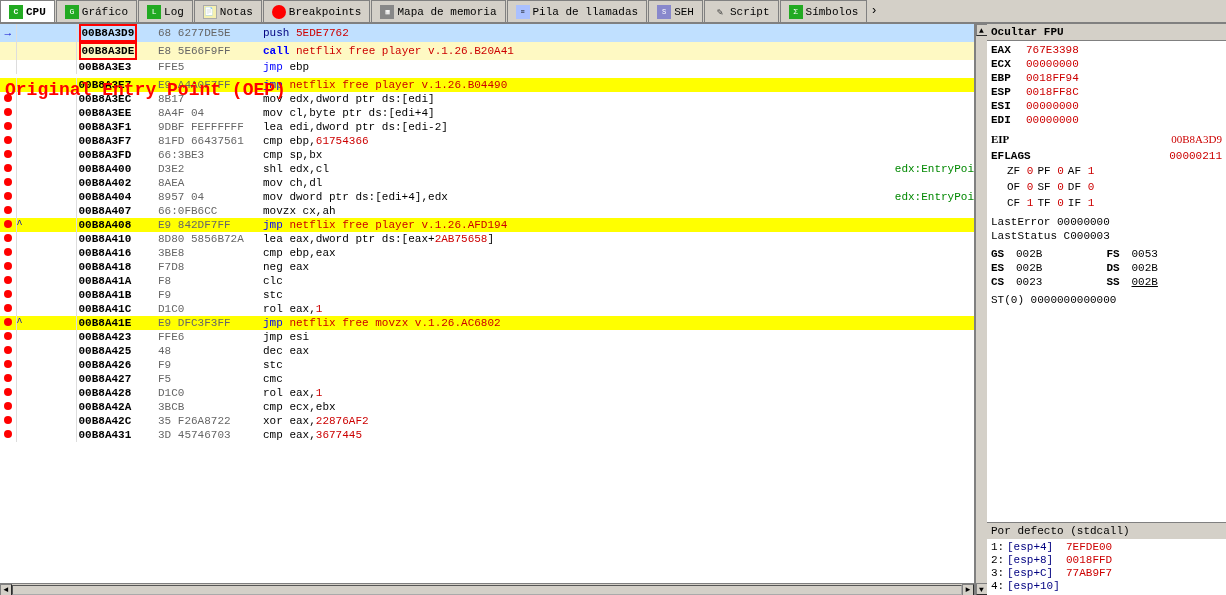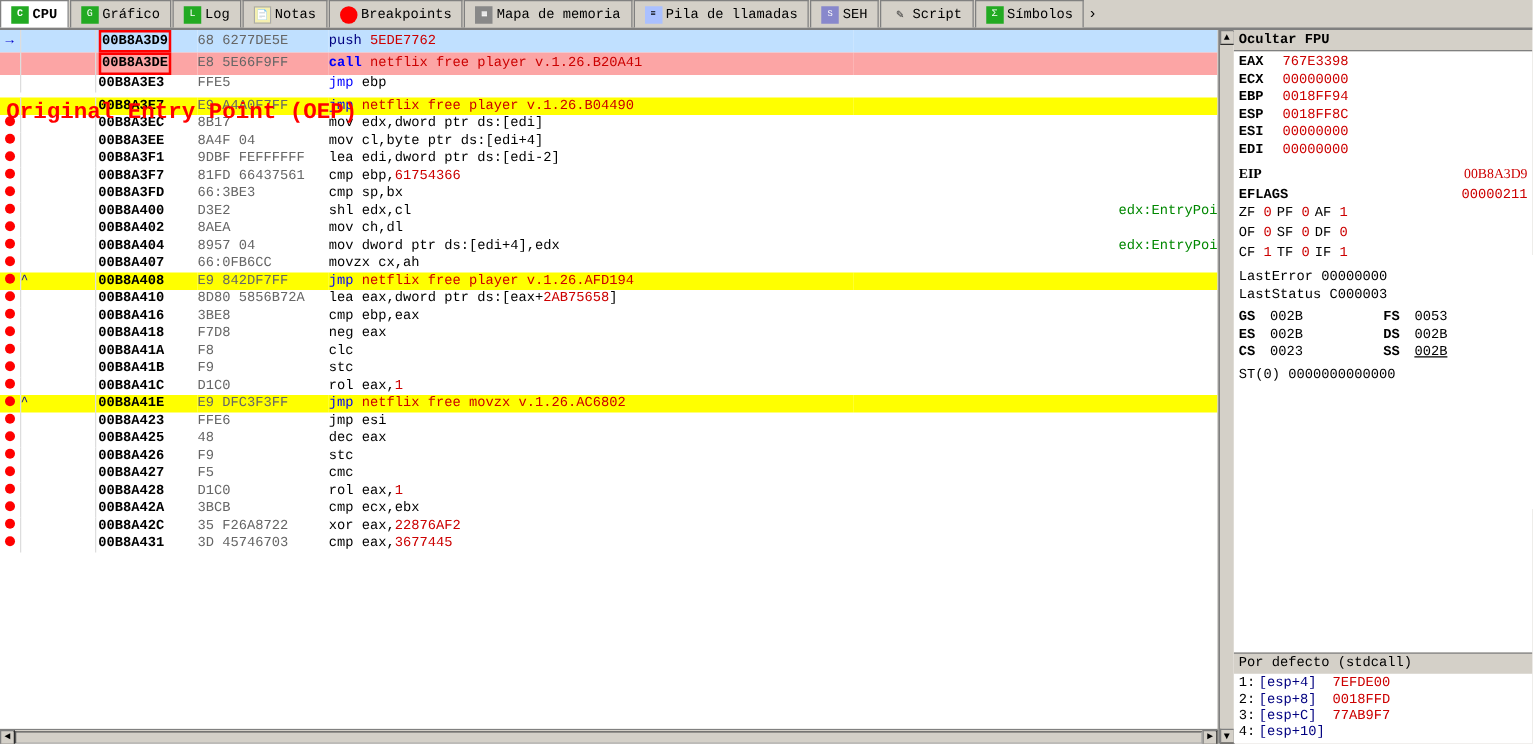--- a/index.html
+++ b/index.html
@@ -179,20 +179,21 @@
 
     .reg-divider {
       height: 4px;
     }
 
     .flags-row {
       display: flex;
       flex-wrap: wrap;
       gap: 4px;
       padding: 2px 0;
+      margin-left: 16px;
     }
     .flag-item {
       font-size: 11px;
     }
     .flag-name { color: #000; }
     .flag-val { color: #cc0000; }
 
     .eip-row {
       display: flex;
       height: 14px;
@@ -348,21 +349,21 @@
                 <span style="border:2px solid #ff0000;display:inline-block;padding:0 1px;color:#000;font-weight:bold;">00B8A3D9</span>
               </td>
               <td class="col-hex c-gray">68 6277DE5E</td>
               <td class="col-asm">
                 <span style="color:#000080;">push</span>
                 <span style="color:#cc0000;"> 5EDE7762</span>
               </td>
               <td class="col-comment"></td>
             </tr>
 
-            <tr class="code-row" style="background:#fca5a5;">
+            <tr class="code-row" style="background:#fef9c3;">
               <td class="col-bp"></td>
               <td class="col-arrow"></td>
               <td class="col-addr">
                 <span style="border:2px solid #ff0000;display:inline-block;padding:0 1px;color:#000;font-weight:bold;">00B8A3DE</span>
               </td>
               <td class="col-hex c-gray">E8 5E66F9FF</td>
               <td class="col-asm">
                 <span style="color:#0000ff;font-weight:bold;">call</span>
                 <span style="color:#cc0000;"> netflix free player v.1.26.B20A41</span>
               </td>

